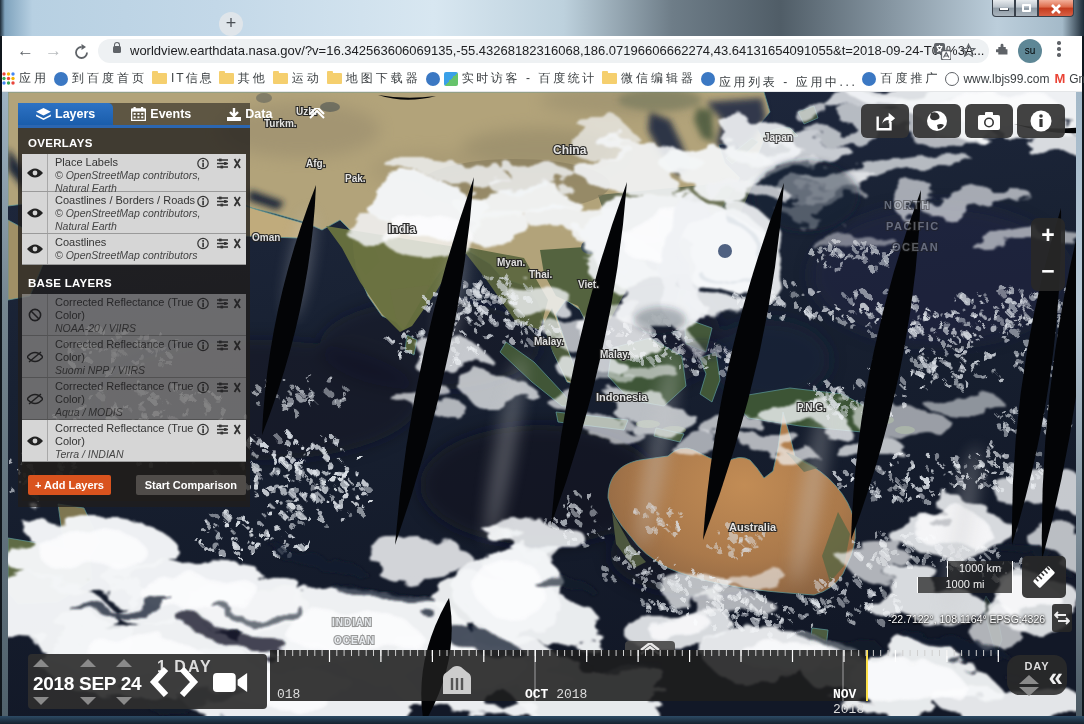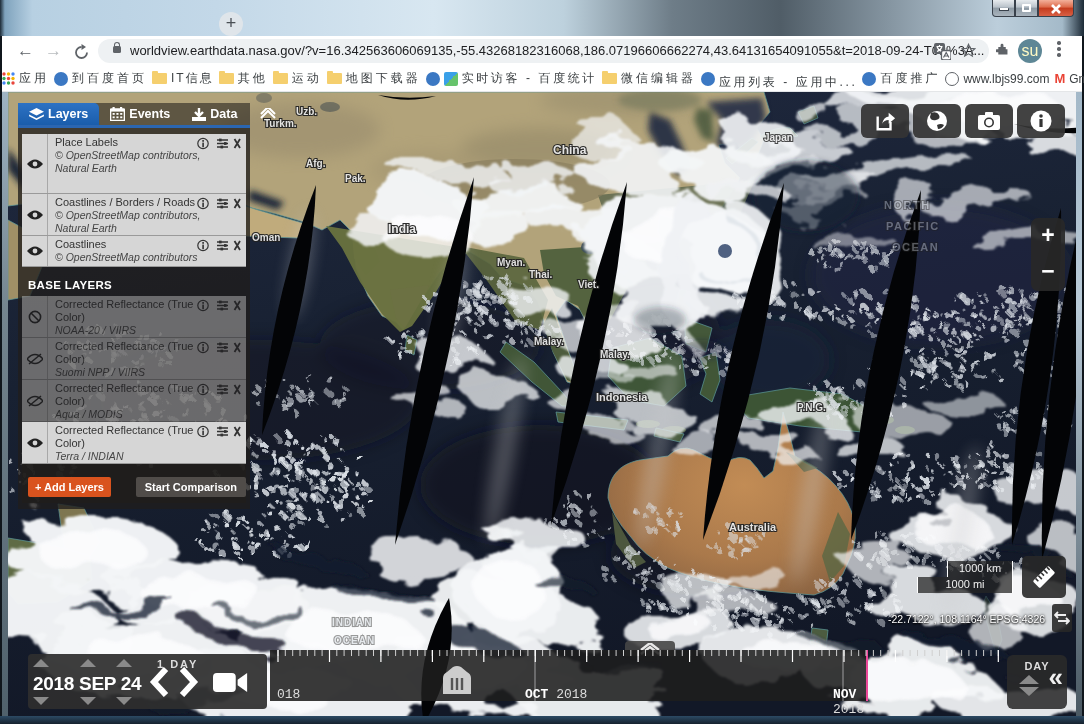--- a/index.html
+++ b/index.html
@@ -39,21 +39,21 @@
 
 #content { position:absolute; left:8px; top:92px; width:1068px; height:624px; background:#141c2c; overflow:hidden; }
 #lborder { position:absolute; left:0; top:36px; width:8px; height:680px; background:linear-gradient(#a9bfd0,#74858f 40%,#50616c); border-left:2px solid #10161c; }
 #rborder { position:absolute; left:1076px; top:36px; width:8px; height:680px; background:linear-gradient(#9db3c4,#b9cbd8 40%,#4a5862); border-right:2px solid #10161c; }
 #bborder { position:absolute; left:0; top:716px; width:1084px; height:8px; background:linear-gradient(#2c4a64,#16222e); }
 
 #sidebar { position:absolute; left:10px; top:11px; width:232px; }
 #sbhead { height:47px; background:rgba(25,23,22,0.55); display:flex; align-items:center; }
 #wvlogo { font-family:"Liberation Sans",sans-serif; color:#fff; font-size:25px; font-variant:small-caps; letter-spacing:1.5px; margin-left:9px; font-weight:400; }
 #tabs { height:25px; display:flex; background:rgba(25,23,22,0.55); border-bottom:3px solid #2b66b1; font-size:12.5px; color:#fff; }
-#tabs .tb { display:flex; align-items:center; padding:0 11px; gap:4px; }
+#tabs .tb { display:flex; align-items:center; padding:0 18px; gap:4px; }
 #tabs .active { background:linear-gradient(#2d72c4,#1a5dab); border-radius:0 5px 0 0; }
 #sbbody { background:rgba(32,30,28,0.78); padding:6px 4px 0 4px; }
 .seclbl { font-size:11.5px; font-weight:bold; color:#fff; padding:3px 6px 5px 6px; letter-spacing:0.3px; }
 .lrow { background:#d6d6d6; border-bottom:1px solid #9a9a9a; display:flex; position:relative; }
 .lrow .eye { width:26px; border-right:1px solid #a8a8a8; display:flex; align-items:center; justify-content:center; color:#222; flex:none; }
 .lrow .txt { padding:2px 40px 3px 7px; white-space:nowrap; }
 .lrow .t1 { font-size:11px; color:#333; line-height:13px; }
 .lrow .t2 { font-size:10.5px; font-style:italic; color:#444; line-height:12.5px; }
 .lrow .ri { position:absolute; right:5px; top:3px; display:flex; gap:7px; color:#333; font-size:11px; font-weight:bold; }
 .lrow.ghost { opacity:0.42; }
@@ -68,25 +68,25 @@
 #sc1 { position:absolute; left:939px; top:469px; width:66px; height:16px; background:rgba(38,38,38,0.75); border-left:1px solid #fff; border-right:1px solid #fff; color:#f0f0f0; font-size:11px; text-align:center; line-height:15px; }
 #sc2 { position:absolute; left:909px; top:485px; width:96px; height:16px; background:rgba(38,38,38,0.75); border-left:1px solid #fff; border-right:1px solid #fff; color:#f0f0f0; font-size:11px; text-align:center; line-height:15px; }
 #rulerbtn { position:absolute; left:1014px; top:464px; width:44px; height:42px; background:rgba(40,40,40,0.9); border-radius:5px; display:flex; align-items:center; justify-content:center; }
 #coords { position:absolute; left:880px; top:521px; font-size:10.5px; color:#fff; text-shadow:0 1px 2px #000,0 0 3px #000; white-space:nowrap; }
 #swapbtn { position:absolute; left:1044px; top:512px; width:20px; height:28px; background:rgba(40,40,40,0.9); border-radius:3px; color:#eee; display:flex; align-items:center; justify-content:center; font-size:13px; }
 
 #datebox { position:absolute; left:20px; top:562px; width:239px; height:55px; background:rgba(46,46,46,0.93); border-radius:4px; }
 #dateline { position:absolute; left:5px; top:19px; font-size:19px; font-weight:bold; color:#fff; letter-spacing:-0.3px; white-space:nowrap; }
 .utri { position:absolute; top:5px; width:0; height:0; border-left:8px solid transparent; border-right:8px solid transparent; border-bottom:8px solid #8a8a8a; }
 .dtri { position:absolute; bottom:4px; width:0; height:0; border-left:8px solid transparent; border-right:8px solid transparent; border-top:8px solid #8a8a8a; }
-#oneday { position:absolute; left:129px; top:4px; font-size:11px; color:#ddd; letter-spacing:2px; font-weight:bold; }
-#ruler { position:absolute; left:262px; top:558px; width:598px; height:51px; background:rgba(30,30,30,0.88); border-right:2px solid #ec4899; }
+#oneday { position:absolute; left:129px; top:4px; font-size:16px; color:#ddd; letter-spacing:2px; font-weight:bold; }
+#ruler { position:absolute; left:262px; top:558px; width:598px; height:51px; background:rgba(30,30,30,0.88); border-right:2px solid #fde047; }
 #rlabels { position:absolute; top:37px; width:100%; font-family:"Liberation Mono",monospace; font-size:13px; color:#ddd; }
 #colltab { position:absolute; left:617px; top:549px; width:50px; height:15px; background:rgba(70,70,70,0.9); border-radius:4px 4px 0 0; display:flex; align-items:center; justify-content:center; }
-#daybox { position:absolute; left:999px; top:563px; width:60px; height:54px; background:rgba(42,42,42,0.88); border-radius:6px; color:#ddd; }
+#daybox { position:absolute; left:999px; top:563px; width:60px; height:40px; background:rgba(42,42,42,0.88); border-radius:13px; color:#ddd; }
 </style>
 </head>
 <body>
 <div id="frame">
   <div id="content">
 
     <svg id="map" width="1068" height="624" viewBox="8 92 1068 624" style="position:absolute;left:0;top:0;">
       <defs>
       <filter id="wisp" x="-30%" y="-30%" width="160%" height="160%">
             <feTurbulence type="fractalNoise" baseFrequency="0.018 0.025" numOctaves="3" seed="7" result="n"></feTurbulence>
@@ -2363,21 +2363,22 @@
             <b>Data</b>
           </div>
         <div class="tb" style="margin-left:auto;">
             <svg width="18" height="12" viewBox="0 0 18 12">
               <path d="M2 10 L9 3 16 10" stroke="#fff" stroke-width="2" fill="none"></path>
               <path d="M2 6 L9 -1 16 6" stroke="#fff" stroke-width="2" fill="none"></path>
             </svg>
           </div>
       </div>
       <div id="sbbody">
-        <div class="lrow" style="height:60px;">
+        <div class="seclbl">OVERLAYS</div>
+        <div class="lrow" style="height:38px;">
           <div class="eye">
               <svg width="16" height="10" viewBox="0 0 16 10">
                 <path d="M0 5 Q8 -4 16 5 Q8 14 0 5Z" fill="#222"></path>
                 <circle cx="8" cy="5" r="2.4" fill="#d6d6d6"></circle>
               </svg>
             </div>
           <div class="txt">
               <div class="t1">Place Labels</div>
               <div class="t2">© OpenStreetMap contributors,</div>
               <div class="t2">Natural Earth</div>
@@ -2697,21 +2698,21 @@
           <rect x="7.5" y="7.5" width="9.5" height="9.5" rx="2" fill="#fff" stroke="#5f6368" stroke-width="1.3"></rect>
           <path d="M9.5 14.5 L12.2 9.5 L14.9 14.5 M10.5 13 L14 13" stroke="#5f6368" stroke-width="1.2" fill="none"></path>
         </svg>
       <svg width="15" height="15" viewBox="0 0 24 24" style="position:absolute;left:863px;top:4px;">
           <path d="M12 2 L14.9 8.6 22 9.3 16.7 14 18.2 21 12 17.4 5.8 21 7.3 14 2 9.3 9.1 8.6 Z" fill="none" stroke="#5f6368" stroke-width="1.8"></path>
         </svg>
     </div>
     <svg width="16" height="16" viewBox="0 0 24 24" style="position:absolute;left:994px;top:7px;">
         <path d="M20 11 L17 11 L17 7 L13 7 L13 4 A2.5 2.5 0 0 0 8 4 L8 7 L4 7 L4 11 L1 11 A2.5 2.5 0 0 0 1 16 L4 16 L4 20 L20 20 Z" transform="scale(0.86)" fill="#5f6368"></path>
       </svg>
-    <div style="position:absolute;left:1016px;top:3px;width:24px;height:24px;border-radius:50%;background:#5e8796;color:#fef9c3;font-size:16px;text-align:center;line-height:24px;">su</div>
+    <div style="position:absolute;left:1016px;top:3px;width:24px;height:24px;border-radius:50%;background:#5e8796;color:#000000;font-size:10px;text-align:center;line-height:24px;">su</div>
     <div style="position:absolute;left:1055px;top:5px;width:3.5px;height:3.5px;background:#5f6368;border-radius:50%;box-shadow:0 6px 0 #5f6368,0 12px 0 #5f6368;"></div>
   </div>
   <div id="bmbar">
     <div style="width:13px;"></div>
     <svg width="13" height="13" viewBox="0 0 13 13" style="flex:none;">
         <g>
           <circle cx="2" cy="2" r="1.7" fill="#e8453c"></circle>
           <circle cx="6.5" cy="2" r="1.7" fill="#f4b400"></circle>
           <circle cx="11" cy="2" r="1.7" fill="#4285f4"></circle>
           <circle cx="2" cy="6.5" r="1.7" fill="#34a853"></circle>

